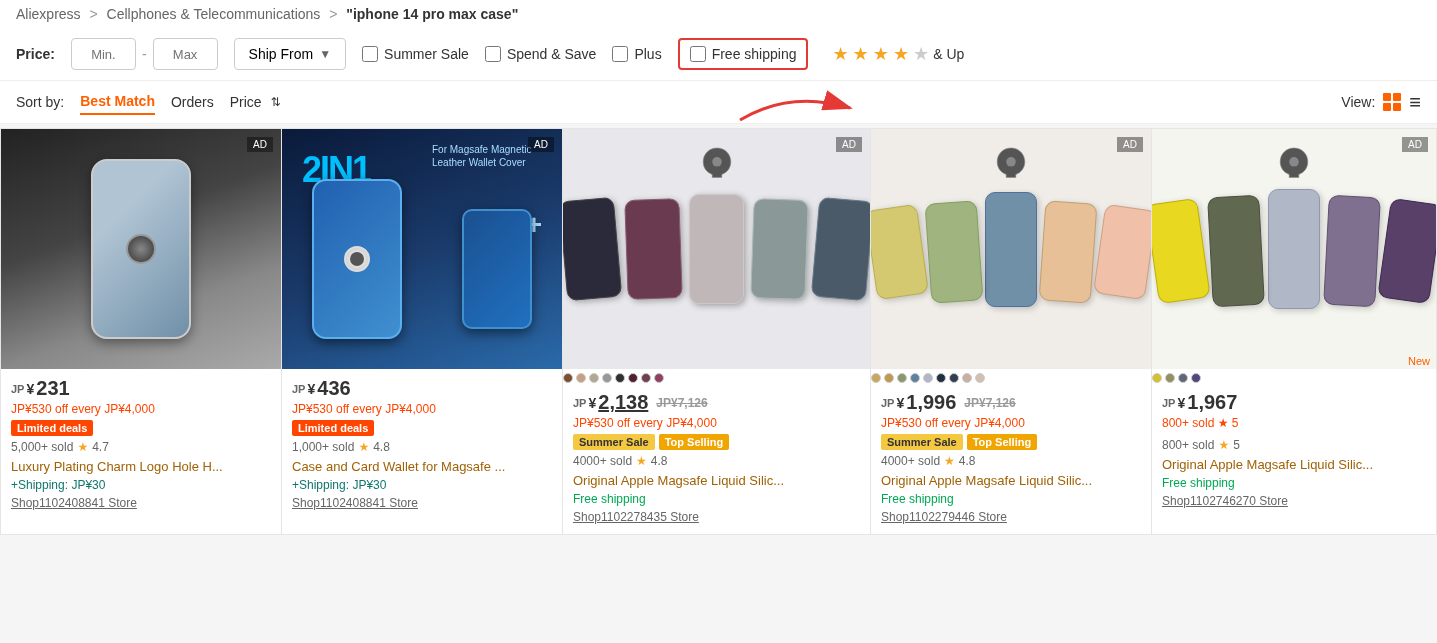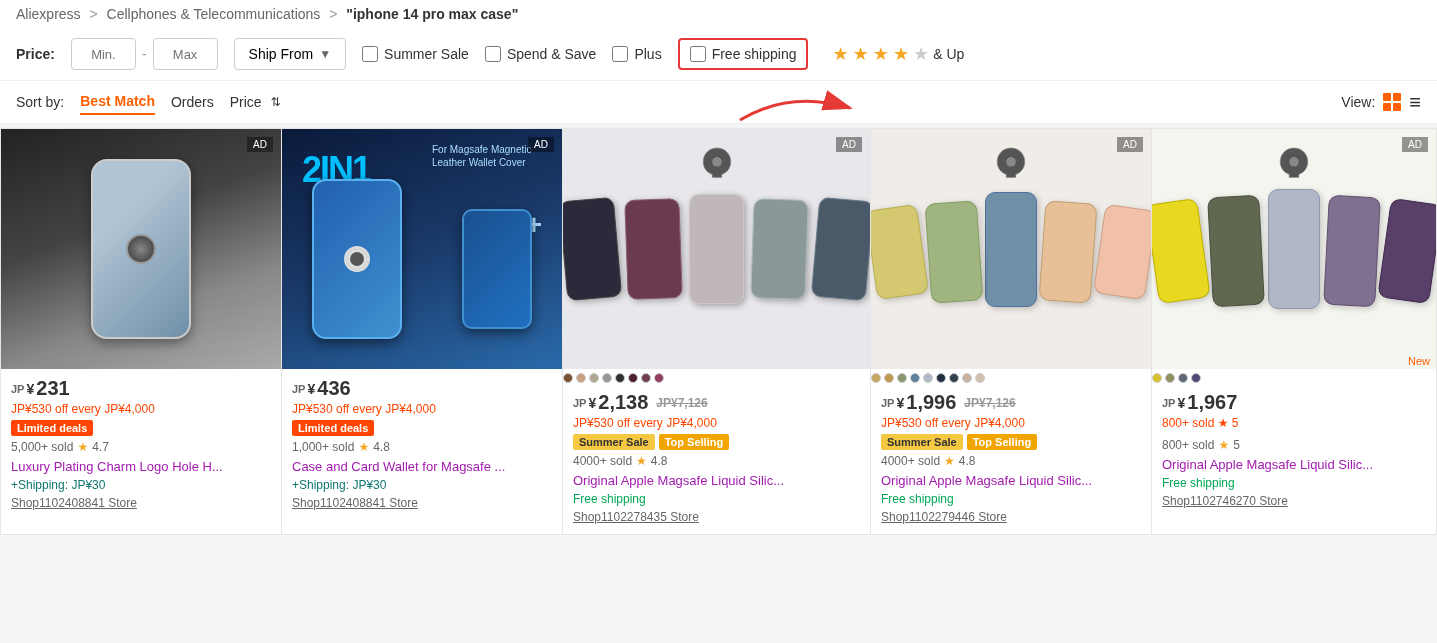--- a/index.html
+++ b/index.html
@@ -38,21 +38,21 @@
     .product-info { padding: 8px 10px 10px; }
     .product-price { font-size: 18px; font-weight: bold; color: #333; display: flex; align-items: center; gap: 2px; flex-wrap: wrap; }
     .product-price .original { font-size: 12px; color: #999; text-decoration: line-through; margin-left: 6px; }
     .price-discount { font-size: 12px; color: #ff4500; margin-top: 2px; }
     .product-tags { display: flex; gap: 4px; margin: 4px 0; flex-wrap: wrap; }
     .tag { font-size: 11px; padding: 2px 6px; border-radius: 2px; font-weight: bold; }
     .tag-limited { background: #ff4500; color: #fff; }
     .tag-summer { background: #f5c842; color: #333; }
     .tag-topselling { background: #f0a500; color: #fff; }
     .product-meta { font-size: 12px; color: #666; display: flex; align-items: center; gap: 4px; margin-top: 4px; }
-    .product-name { font-size: 13px; color: #a21caf; margin-top: 4px; line-height: 1.4; white-space: nowrap; overflow: hidden; text-overflow: ellipsis; }
+    .product-name { font-size: 13px; color: #a16207; margin-top: 4px; line-height: 1.4; white-space: nowrap; overflow: hidden; text-overflow: ellipsis; }
     .shipping-info { font-size: 12px; color: #0f766e; margin-top: 2px; }
     .free-ship { font-size: 12px; color: #00a854; margin-top: 2px; }
     .store-link { font-size: 12px; color: #666; margin-top: 4px; text-decoration: underline; cursor: pointer; }
     
     .color-dots { display: flex; gap: 3px; margin-top: 4px; flex-wrap: wrap; }
     .color-dot { width: 10px; height: 10px; border-radius: 50%; border: 1px solid #ccc; }
     
     .new-badge { position: absolute; bottom: 2px; right: 6px; background: transparent; color: #ff6000; font-size: 11px; }
     
     .breadcrumb-area { background: #fff; padding: 6px 16px; }
@@ -238,21 +238,21 @@
         <span class="color-dot" style="background:#989898;"></span>
         <span class="color-dot" style="background:#303030;"></span>
         <span class="color-dot" style="background:#502030;"></span>
         <span class="color-dot" style="background:#704050;"></span>
         <span class="color-dot" style="background:#904060;"></span>
       </div>
     <div class="product-info">
       <div class="product-price">
         <span style="font-size:11px;color:#666;">JP</span>
         <span style="font-size:14px;">¥</span>
-        <span style="font-size:20px;font-weight:bold;">2,138</span>
+        <span style="font-size:20px;font-weight:bold;text-decoration:underline;">2,138</span>
         <span class="original">JP¥7,126</span>
       </div>
       <div class="price-discount">JP¥530 off every JP¥4,000</div>
       <div class="product-tags">
           <span class="tag tag-summer">Summer Sale</span>
           <span class="tag tag-topselling">Top Selling</span>
         </div>
       <div class="product-meta">
       <span>4000+ sold</span>
       <span style="color:#f5a623;">★</span>

